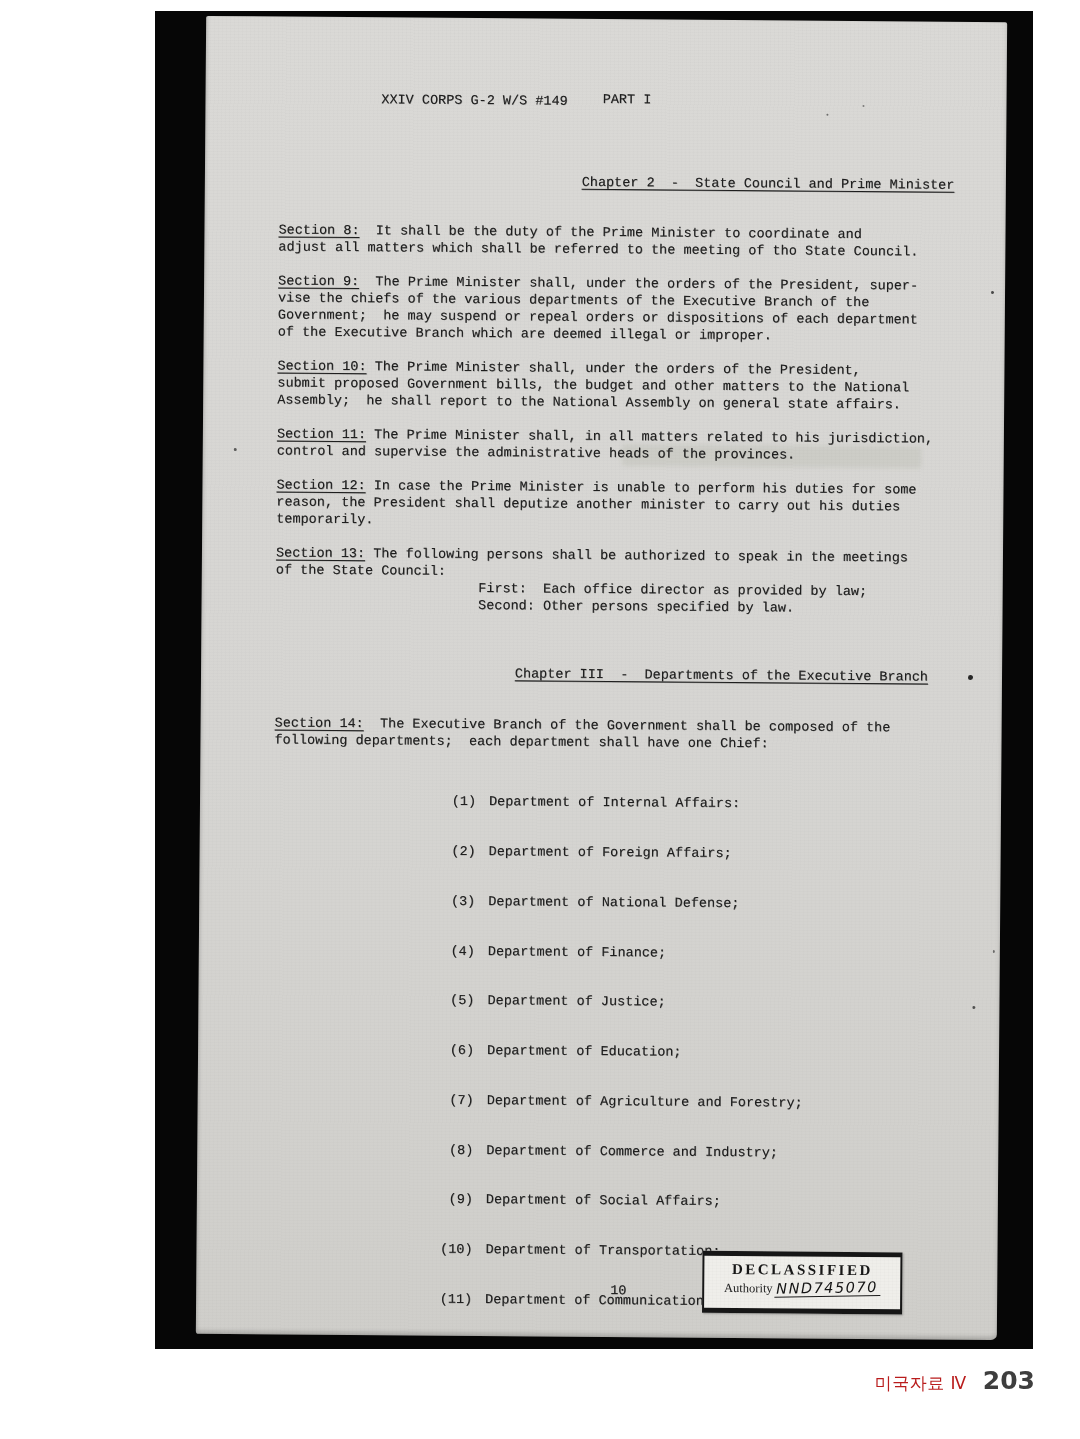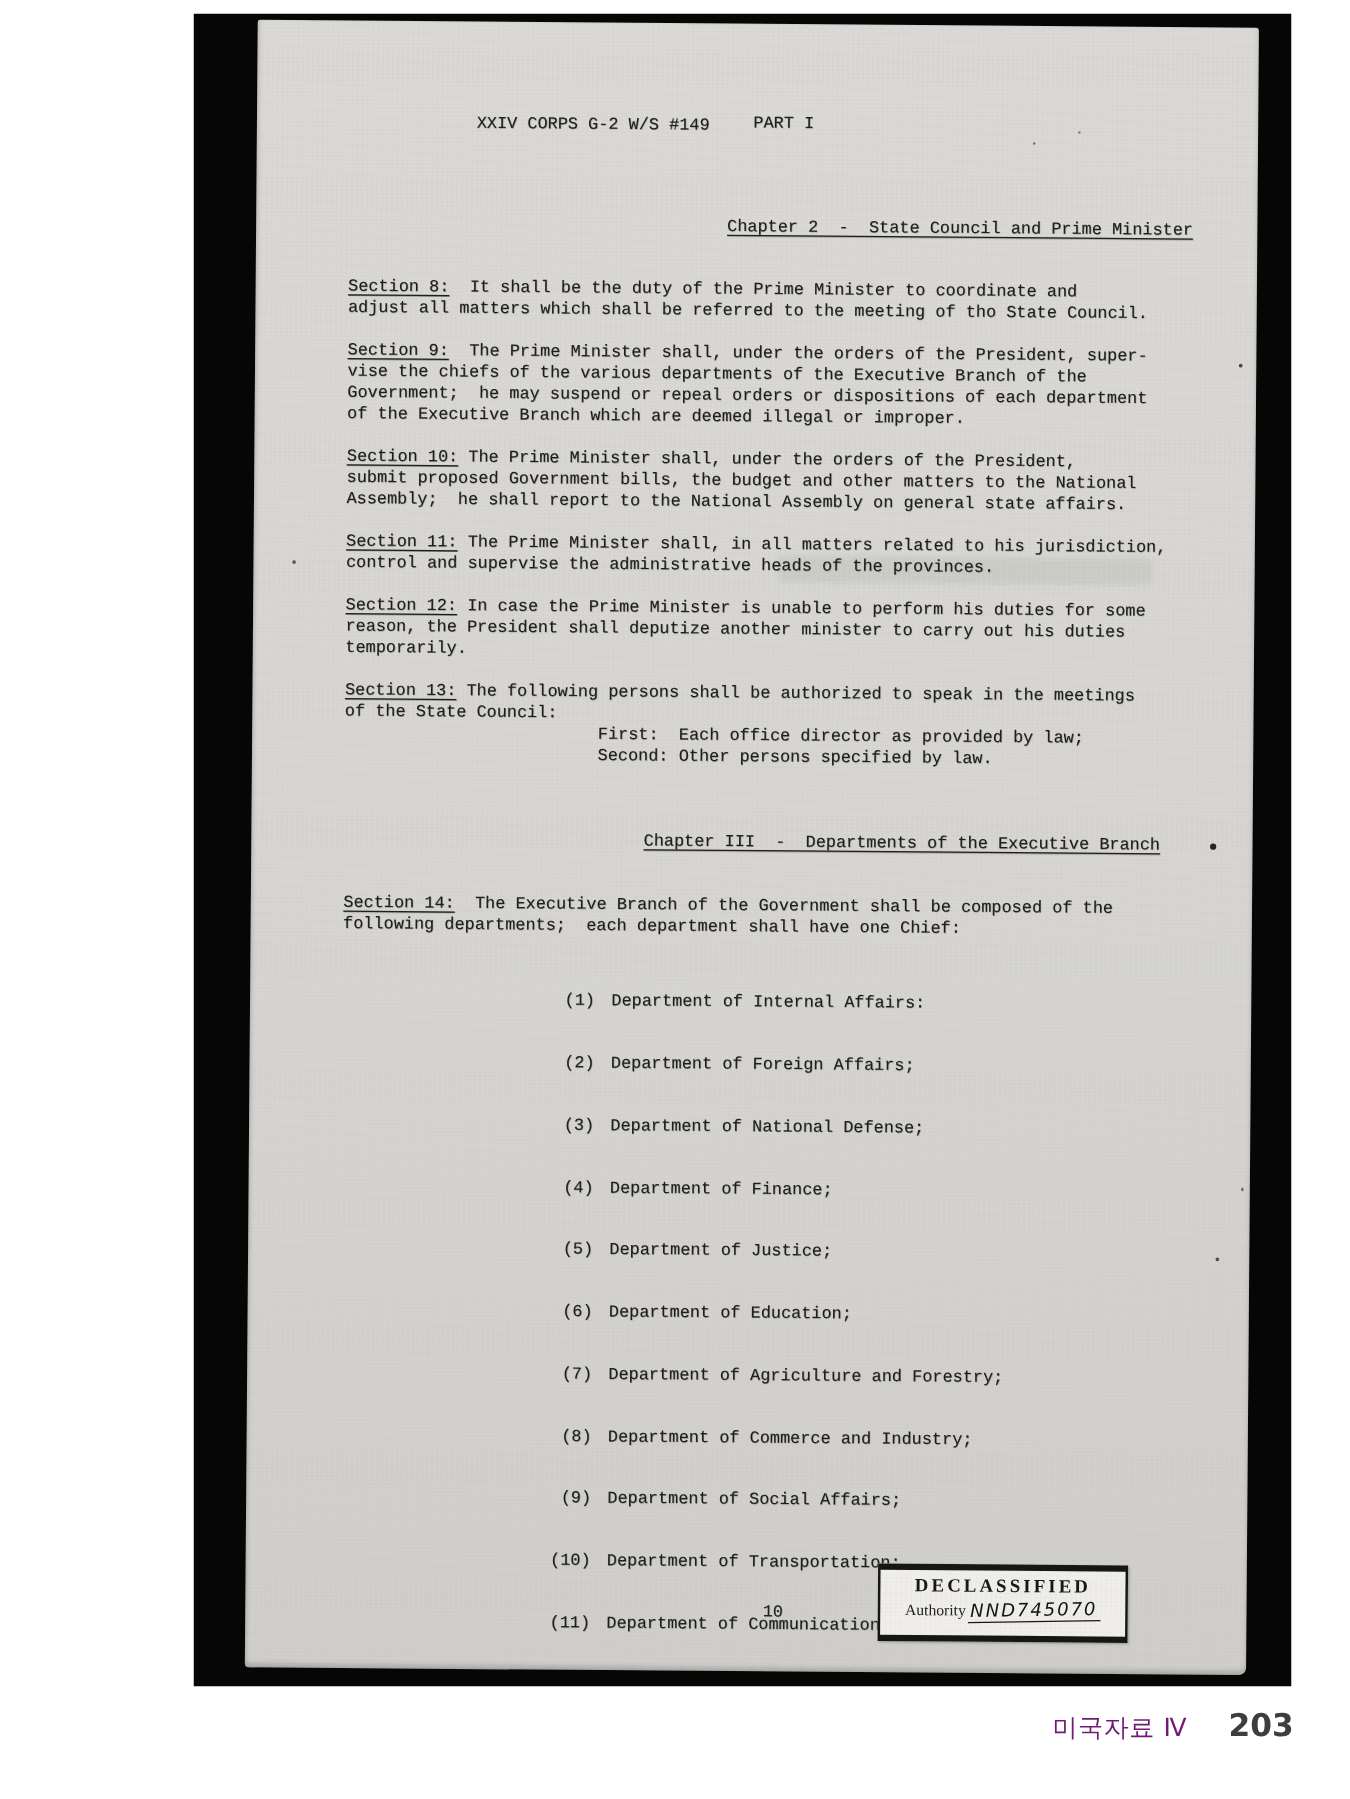--- a/index.html
+++ b/index.html
@@ -70,22 +70,22 @@
     padding:0 2px 0 2px;margin-left:2px;
   }
   .page-number{
     position:absolute;left:414px;top:1264px;font-size:13.5px;color:#222;
     text-shadow:0.4px 0.4px 0.5px rgba(25,25,25,0.4);
   }
   .book-footer{
     position:absolute;right:45px;top:1366px;display:flex;align-items:baseline;gap:16px;
     font-family:"DejaVu Sans","Liberation Sans",sans-serif;
   }
-  .book-footer-label{font-size:20px;color:#701a75;letter-spacing:0.5px;}
-  .book-footer-page{font-size:25px;font-weight:bold;color:#3e3e3e;margin-left:17px;}
+  .book-footer-label{font-size:17px;color:#b91c1c;letter-spacing:0.5px;}
+  .book-footer-page{font-size:25px;font-weight:bold;color:#3e3e3e;}
   .speck{position:absolute;background:#262626;border-radius:50%;}
   .speck.s1{left:767px;top:653px;width:5px;height:5px;}
   .speck.s2{left:787px;top:269px;width:3px;height:3px;opacity:0.8;}
   .speck.s3{left:31px;top:432px;width:3px;height:3px;opacity:0.7;}
   .speck.s4{left:774px;top:984px;width:3px;height:3px;opacity:0.75;}
   .speck.s5{left:621px;top:93px;width:2px;height:2px;opacity:0.6;}
   .speck.s6{left:794px;top:928px;width:2px;height:3px;opacity:0.6;}
   .speck.s7{left:657px;top:84px;width:2px;height:2px;opacity:0.5;}
   .bleed{
     position:absolute;left:419px;top:425px;width:300px;height:22px;

